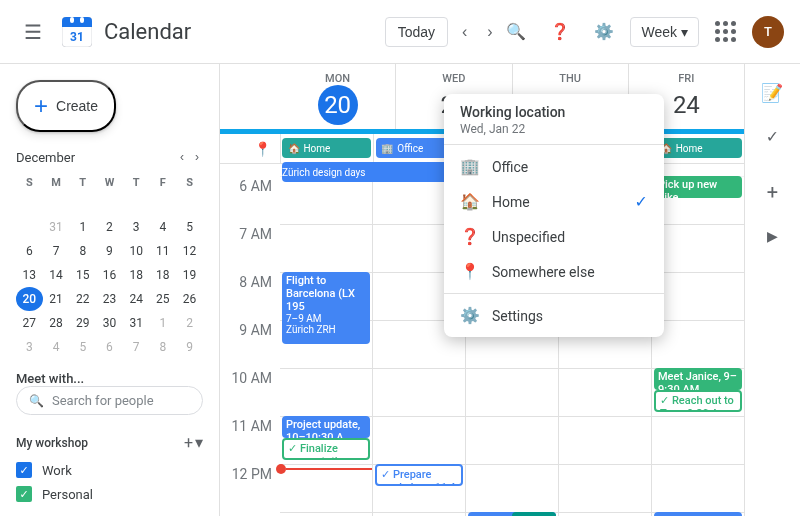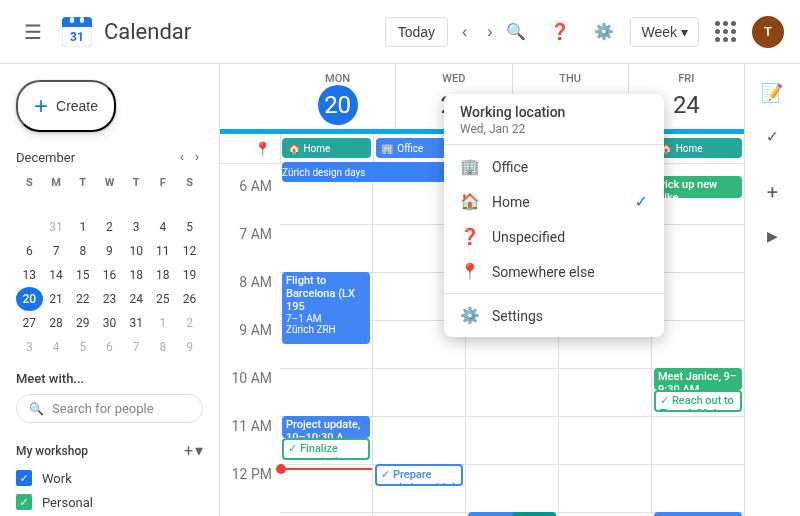--- a/index.html
+++ b/index.html
@@ -35,21 +35,21 @@
     .mini-cal-title { font-size: 13px; color: #3c4043; font-weight: 400; }
     .mini-cal-nav { background: none; border: none; cursor: pointer; padding: 2px 4px; color: #5f6368; font-size: 12px; }
     .mini-cal table { width: 100%; border-collapse: collapse; }
     .mini-cal th { font-size: 11px; color: #70757a; text-align: center; padding: 2px 0; width: 26px; }
     .mini-cal td { font-size: 12px; color: #3c4043; text-align: center; padding: 2px 0; cursor: pointer; width: 26px; height: 24px; }
     .mini-cal td.other-month { color: #b0b0b0; }
     .mini-cal td.today { background: #1a73e8; border-radius: 50%; color: #fff; font-weight: 500; }
 
     
     .meet-section { padding: 12px 16px 4px; }
-    .meet-title { font-size: 13px; color: #3c4043; font-weight: 500; margin-bottom: 8px; }
+    .meet-title { font-size: 13px; color: #3c4043; font-weight: 500; margin-bottom: 0; }
     .search-people { display: flex; align-items: center; gap: 8px; border: 1px solid #dadce0; border-radius: 20px; padding: 6px 12px; cursor: pointer; }
     .search-people-text { font-size: 13px; color: #80868b; }
     
     
     .calendars-section { padding: 8px 0; }
     .cal-section-header { display: flex; align-items: center; justify-content: space-between; padding: 6px 16px; cursor: pointer; }
     .cal-section-title { font-size: 12px; color: #3c4043; font-weight: 500; }
     .cal-section-actions { display: flex; align-items: center; gap: 2px; }
     .cal-item { display: flex; align-items: center; gap: 10px; padding: 4px 16px; cursor: pointer; }
     .cal-checkbox { width: 16px; height: 16px; border-radius: 2px; display: flex; align-items: center; justify-content: center; flex-shrink: 0; }
@@ -380,21 +380,21 @@
           <div style="position:absolute;top:252px;left:0;right:0;height:1px;background:#e0e0e0;"></div>
           <div style="position:absolute;top:300px;left:0;right:0;height:1px;background:#e0e0e0;"></div>
           <div style="position:absolute;top:348px;left:0;right:0;height:1px;background:#e0e0e0;"></div>
 
         </div>
 
         <div class="day-col" style="position:relative;flex:1;border-left:none;">
 
           <div class="event blue" style="top:108px;height:72px;left:2px;right:2px;font-size:11px;">
             <div>Flight to Barcelona (LX 195</div>
-            <div style="font-weight:400;font-size:10px;">7–1 AM</div>
+            <div style="font-weight:400;font-size:10px;">7–9 AM</div>
             <div style="font-weight:400;font-size:10px;">Zürich ZRH</div>
           </div>
 
           <div class="event blue" style="top:252px;height:22px;left:2px;right:2px;">
             <span>Project update, 10–10:30 A</span>
           </div>
 
           <div class="event outline-green" style="top:274px;height:22px;left:2px;right:2px;border:2px solid #33b679;background:#fff;color:#33b679;">
             <span>✓ Finalize presentation, 10</span>
           </div>

